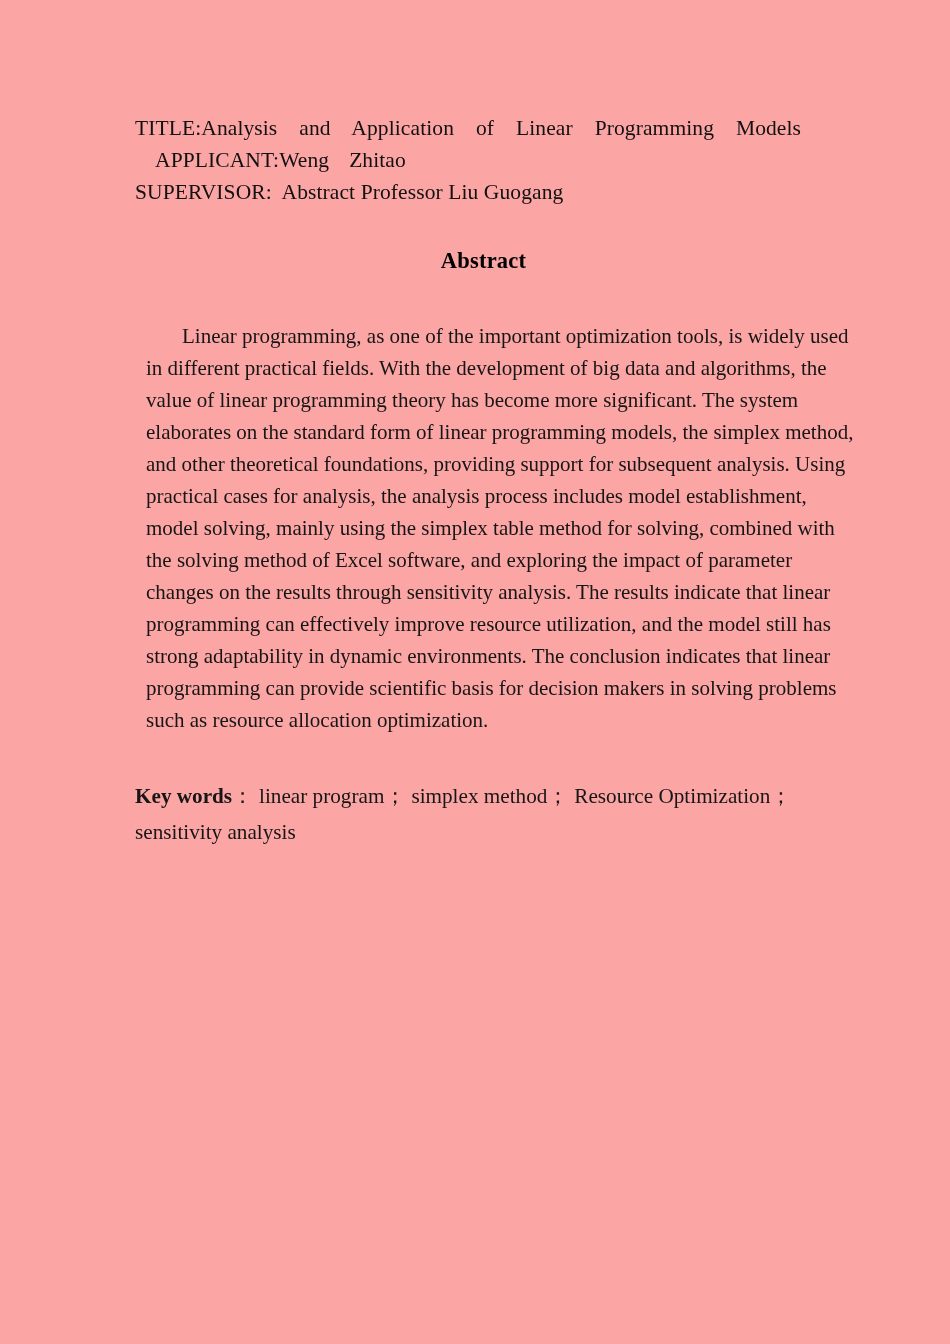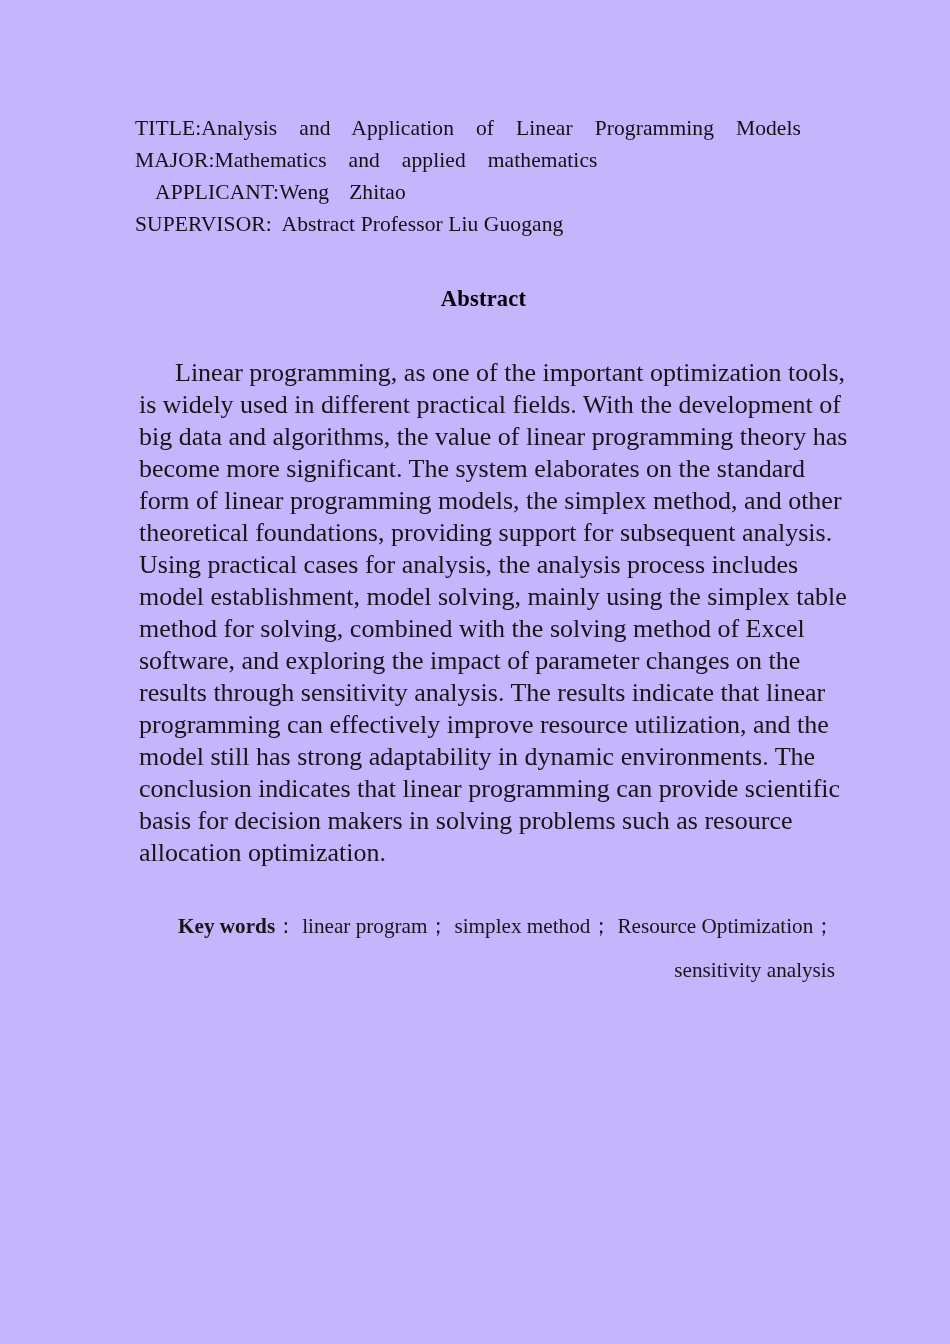--- a/index.html
+++ b/index.html
@@ -13,21 +13,21 @@
     font-family: "Liberation Serif", "DejaVu Serif", serif;
     color: #000000;
     -webkit-font-smoothing: antialiased;
   }
   .page {
     position: relative;
     width: 950px;
     height: 1344px;
     box-sizing: border-box;
     padding: 0;
-    background: #c4b5fd;
+    background: #fca5a5;
     overflow: hidden;
   }
   .content {
     position: absolute;
     left: 135px;
     top: 112px;
     width: 715px;
   }
 
   
@@ -48,68 +48,67 @@
     word-spacing: 4.5px;
     margin-left: 20px;
   }
 
   
   .abstract-heading {
     text-align: center;
     font-weight: bold;
     font-size: 22.5px;
     line-height: 30px;
-    margin: 10px;
+    margin: 4px;
     padding-top: 34px;
     padding-bottom: 0;
     letter-spacing: 0.2px;
     padding-right: 18px;
   }
 
   
   .abstract-body {
-    margin: 4px;
+    margin: 11px;
     padding-top: 33px;
-    font-size: 26px;
+    font-size: 21px;
     line-height: 32px;
     text-align: left;
     color: #161616;
     width: 715px;
   }
   .abstract-body .indent {
     display: inline-block;
     width: 36px;
   }
 
   
   .keywords {
     margin: 0;
     padding-top: 31px;
     font-size: 21.2px;
-    line-height: 44px;
+    line-height: 36px;
     color: #161616;
     width: 700px;
-    text-align: right;
+    text-align: left;
   }
   .keywords .kw-label {
     font-weight: bold;
   }
   .keywords .kw-sep {
     letter-spacing: 0.5px;
   }
 </style>
 </head>
 <body>
 
 <div class="page">
   <div class="content">
 
     <div class="meta-block">
       <div class="meta-line spread">TITLE:Analysis  and  Application  of  Linear  Programming  Models</div>
-      <div class="meta-line spread">MAJOR:Mathematics  and  applied  mathematics</div>
       <div class="meta-line spread-lite">APPLICANT:Weng  Zhitao</div>
       <div class="meta-line">SUPERVISOR:  Abstract Professor Liu Guogang</div>
     </div>
 
     <h1 class="abstract-heading">Abstract</h1>
 
     <p class="abstract-body"><span class="indent"></span><span>Linear programming, as one of the important optimization tools, is widely used in different practical fields. With the development of big data and algorithms, the value of linear programming theory has become more significant. The system elaborates on the standard form of linear programming models, the simplex method, and other theoretical foundations, providing support for subsequent analysis. Using practical cases for analysis, the analysis process includes model establishment, model solving, mainly using the simplex table method for solving, combined with the solving method of Excel software, and exploring the impact of parameter changes on the results through sensitivity analysis. The results indicate that linear programming can effectively improve resource utilization, and the model still has strong adaptability in dynamic environments. The conclusion indicates that linear programming can provide scientific basis for decision makers in solving problems such as resource allocation optimization.</span></p>
 
     <p class="keywords"><span class="kw-label">Key words</span><span class="kw-sep">：</span><span> </span><span>linear program</span><span class="kw-sep">；</span><span> </span><span>simplex method</span><span class="kw-sep">；</span><span> </span><span>Resource Optimization</span><span class="kw-sep">；</span><span> </span><span>sensitivity analysis</span></p>
 

